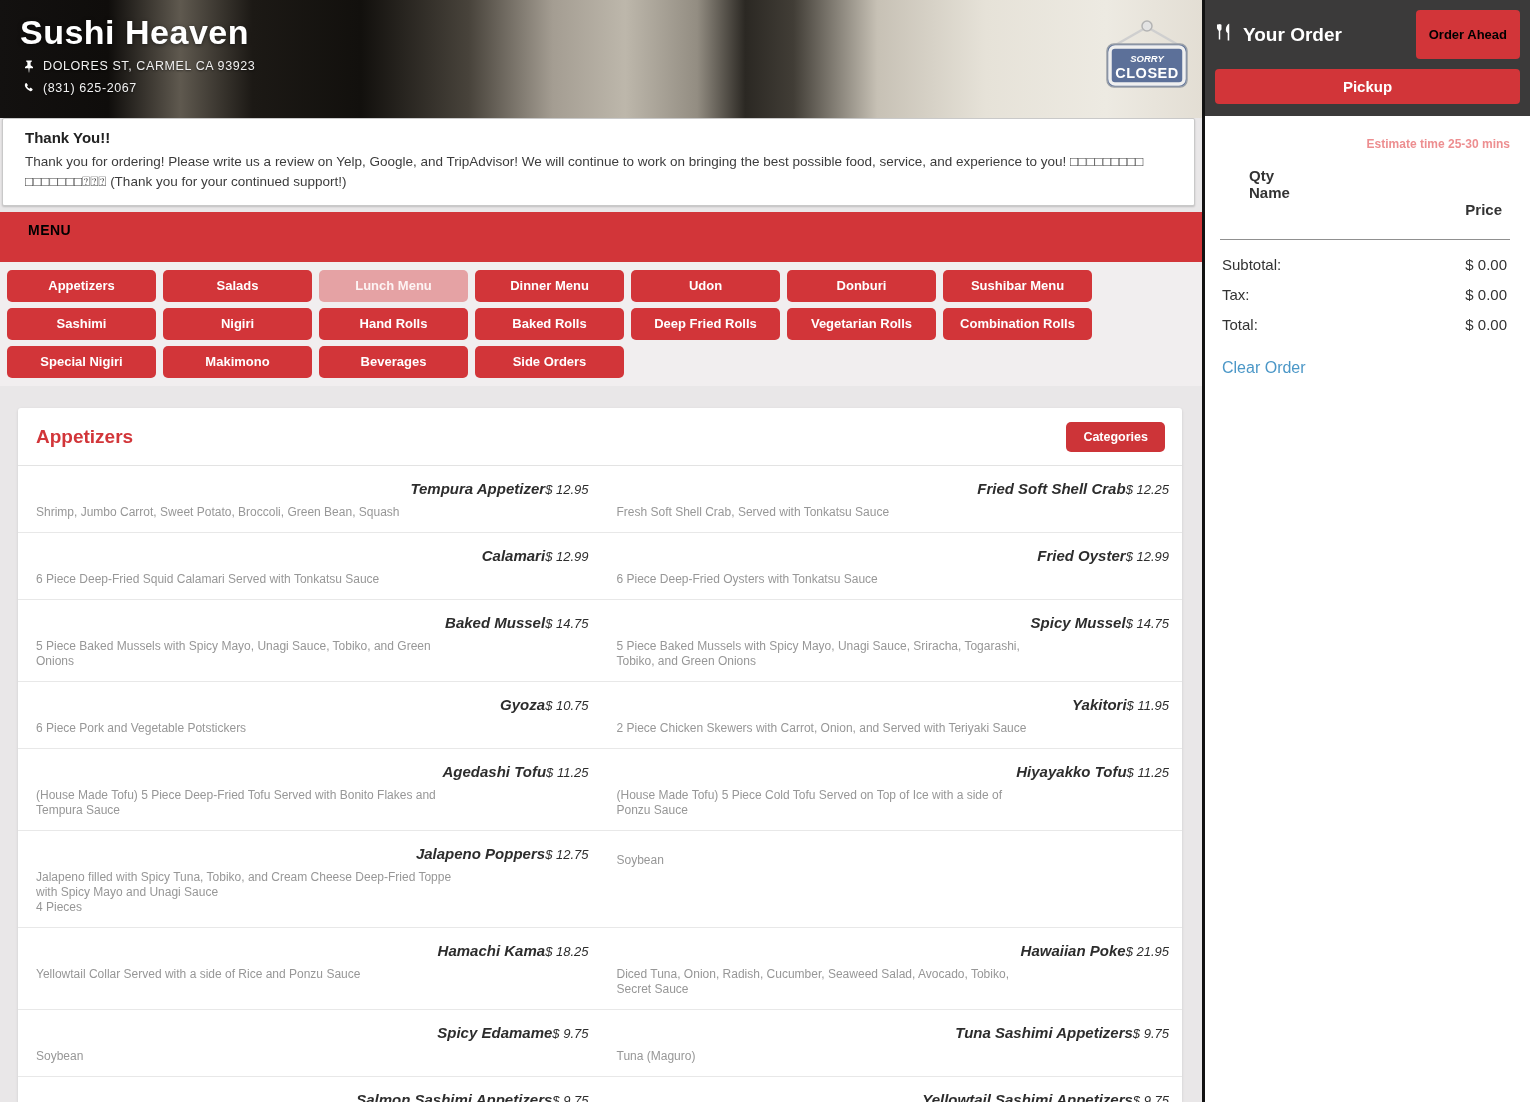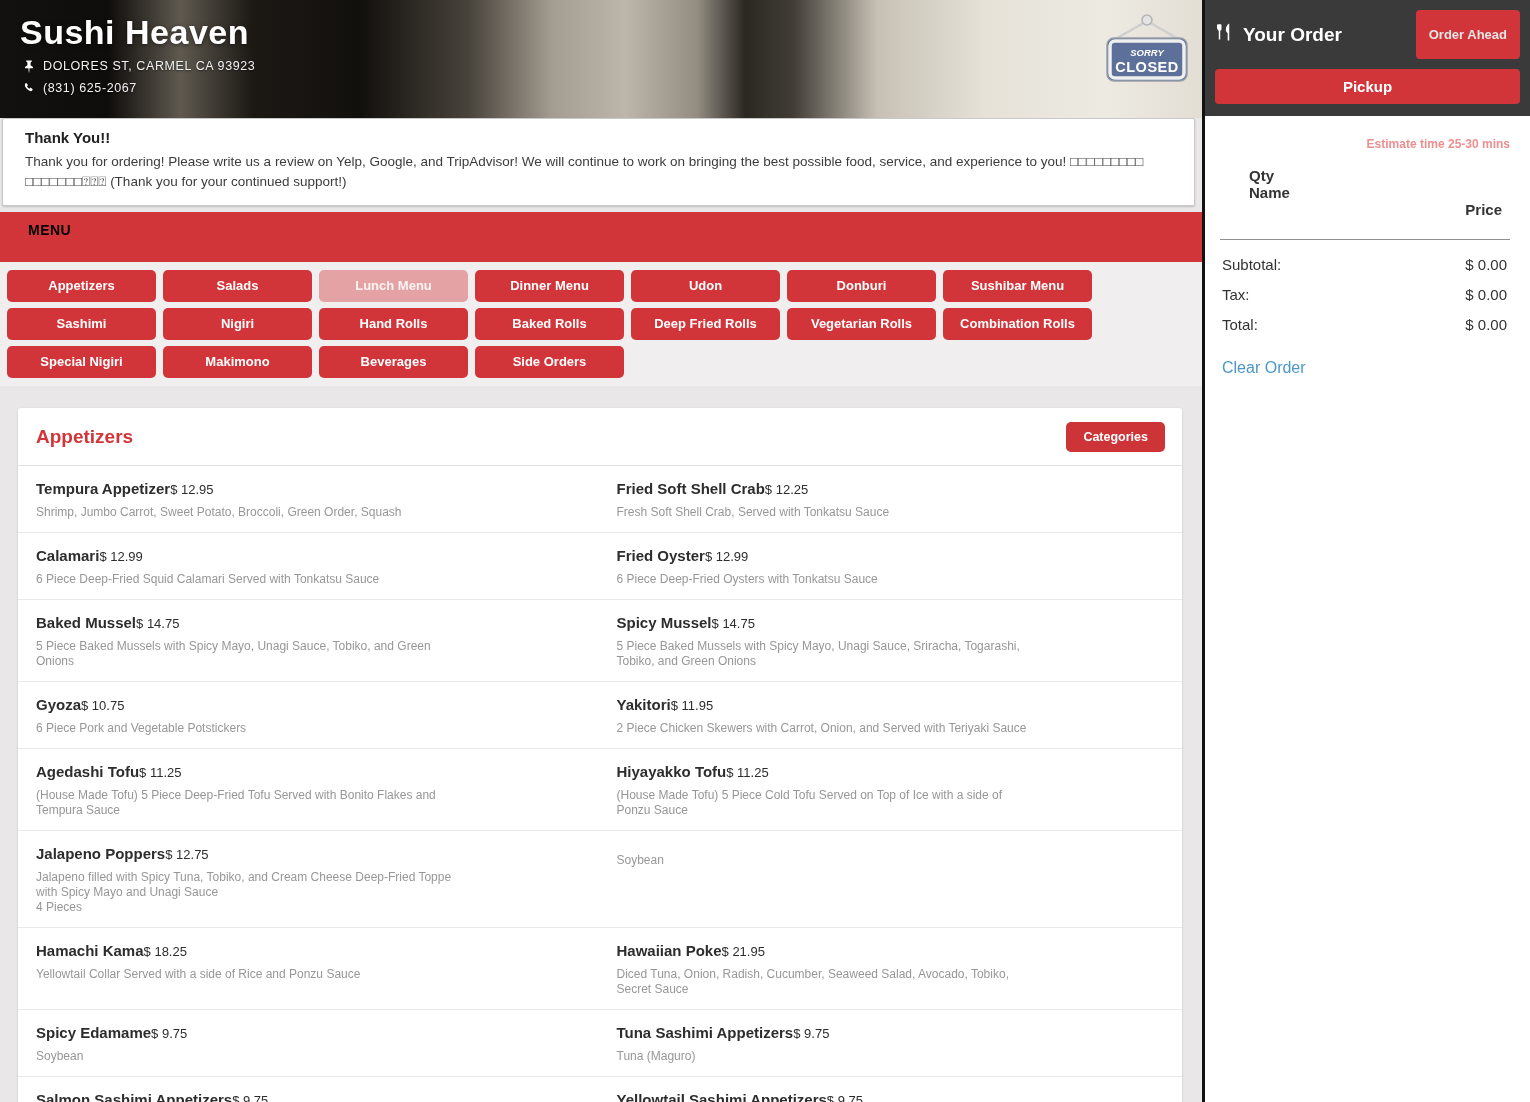--- a/index.html
+++ b/index.html
@@ -26,21 +26,21 @@
     padding:13px 0 0 20px; text-shadow:0 1px 4px rgba(0,0,0,.55);
   }
   .hero-line {
     color:#f1f1f1; font-size:12.5px; letter-spacing:.6px;
     display:flex; align-items:center; gap:8px;
     margin:7px 0 0 22px; text-shadow:0 1px 2px rgba(0,0,0,.5);
   }
   .hero-line + .hero-line { margin-top:8px; }
   .hero-icon { display:inline-flex; width:13px; justify-content:center; }
 
-  .closed-sign { position:absolute; top:12px; right:12px; }
+  .closed-sign { position:absolute; top:18px; right:12px; }
 
   .notice {
     background:#fff; border:1px solid #c9c9c9; border-radius:2px;
     margin:0 7px 0 2px; padding:10px 22px 13px;
     box-shadow:0 1px 2px rgba(0,0,0,.18);
   }
   .notice-title { font-size:15px; font-weight:bold; color:#222; margin-bottom:6px; }
   .notice-text { font-size:13.5px; color:#3c3c3c; line-height:20px; }
 
   .menu-bar {
@@ -73,33 +73,33 @@
     background:#cd3438; color:#fff; font-family:"Liberation Sans", sans-serif;
     font-size:12.5px; font-weight:bold;
     padding:8px 17px; border:none; border-radius:5px; cursor:pointer;
   }
 
   .menu-row {
     display:grid; grid-template-columns:1fr 1fr; column-gap:23px;
     padding:14px 13px 12px 13px; border-bottom:1px solid #e8e8e8;
   }
   .menu-item { padding-left:5px; cursor:pointer; }
-  .mi-head { display:flex; justify-content:flex-start; align-items:baseline; }
+  .mi-head { display:flex; justify-content:flex-end; align-items:baseline;font-style:italic; }
   .mi-name { font-size:15px; font-weight:bold; color:#2d2d2d; }
   .mi-price { font-size:13px; color:#2d2d2d; white-space:nowrap; }
   .mi-desc { font-size:12px; color:#979797; line-height:15px; margin-top:8px; max-width:76%; }
   .mi-note { font-size:12px; color:#979797; line-height:15px; }
 
   
   .sidebar { flex:1; background:#fff; border-left:3px solid #121212; display:flex; flex-direction:column; }
   .sb-header { background:#3b3a3a; padding:10px 10px 12px; }
   .sb-row1 { display:flex; align-items:center; }
   .sb-title { color:#fff; font-size:19px; font-weight:bold; margin-left:9px; }
   .order-ahead {
-    margin-left:auto; background:var(--accent); color:#e5e5e5;
+    margin-left:auto; background:var(--accent); color:#000000;
     font-family:"Liberation Sans", sans-serif; font-size:13px; font-weight:bold;
     padding:17px 13px; border:none; border-radius:4px; cursor:pointer;
   }
   .pickup {
     margin-top:10px; width:100%; background:var(--accent); color:#fff;
     font-family:"Liberation Sans", sans-serif; font-size:15px; font-weight:bold;
     padding:9px 0; border:none; border-radius:4px; cursor:pointer;
   }
   .estimate { text-align:right; color:var(--estimate); font-size:12px; font-weight:bold; margin:21px 20px 0; }
   .order-cols { display:flex; align-items:baseline; margin:16px 28px 0 27px; font-size:15px; font-weight:bold; color:#333;flex-direction:column; }
@@ -164,21 +164,21 @@
       <div class="card-title">Appetizers</div>
       <button class="categories-btn">Categories</button>
     </div>
     <div id="menu-rows">
         <div class="menu-row">
           <div class="menu-item">
             <div class="mi-head">
               <span class="mi-name">Tempura Appetizer</span>
               <span class="mi-price">$ 12.95</span>
             </div>
-            <div class="mi-desc">Shrimp, Jumbo Carrot, Sweet Potato, Broccoli, Green Order, Squash</div>
+            <div class="mi-desc">Shrimp, Jumbo Carrot, Sweet Potato, Broccoli, Green Bean, Squash</div>
           </div>
           <div class="menu-item">
             <div class="mi-head">
               <span class="mi-name">Fried Soft Shell Crab</span>
               <span class="mi-price">$ 12.25</span>
             </div>
             <div class="mi-desc">Fresh Soft Shell Crab, Served with Tonkatsu Sauce</div>
           </div>
         </div>
         <div class="menu-row">

